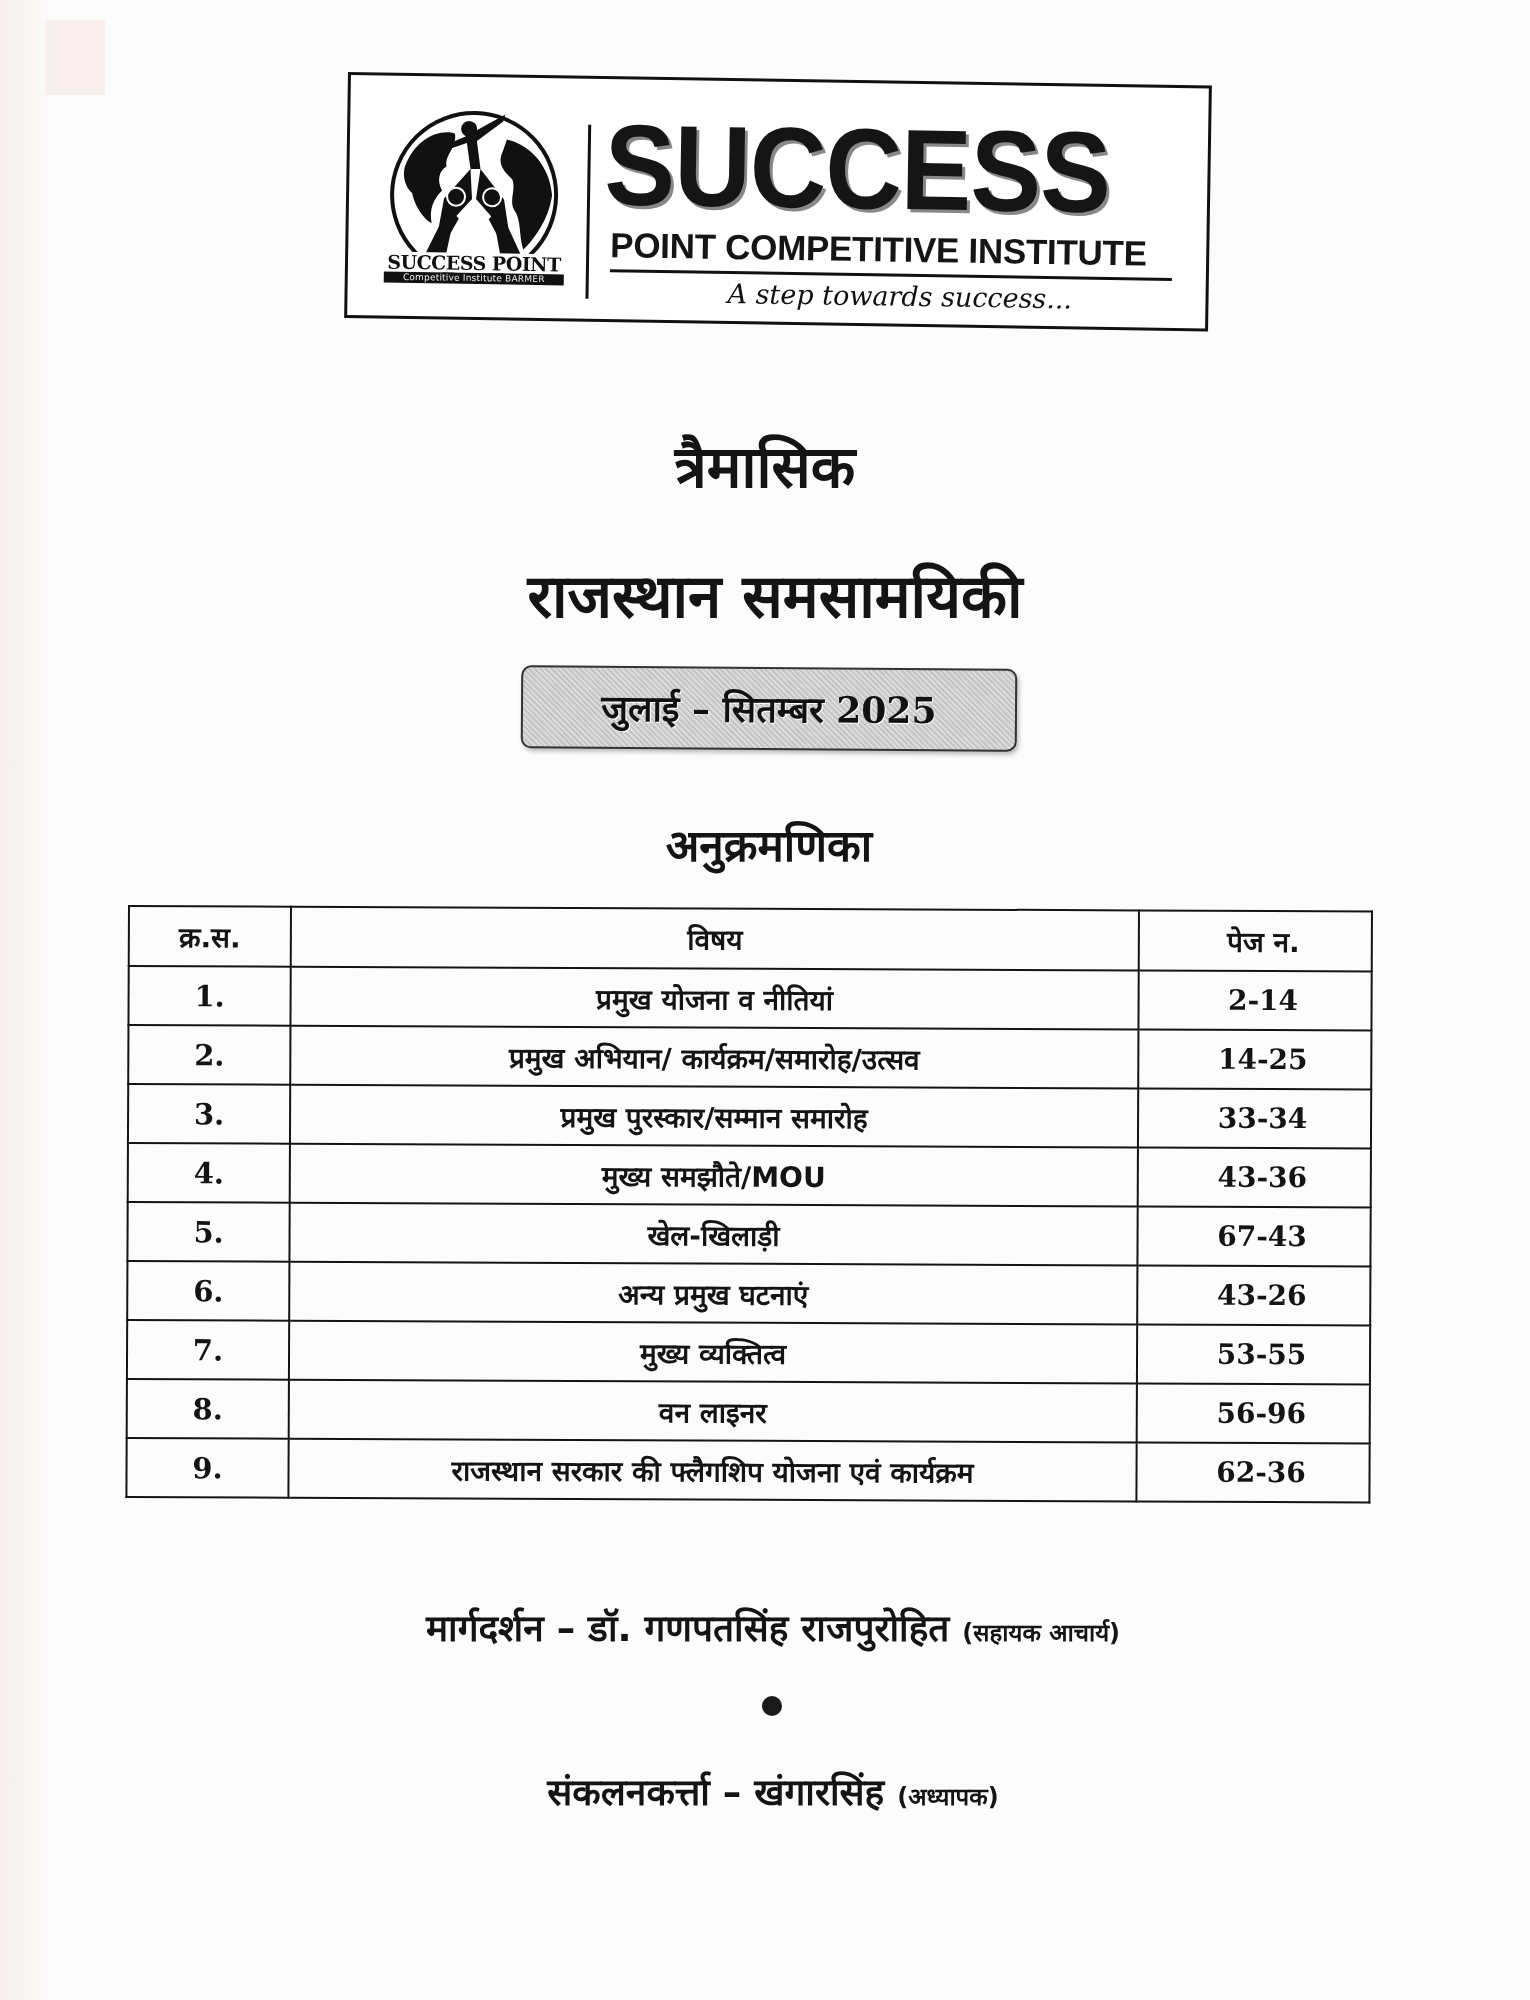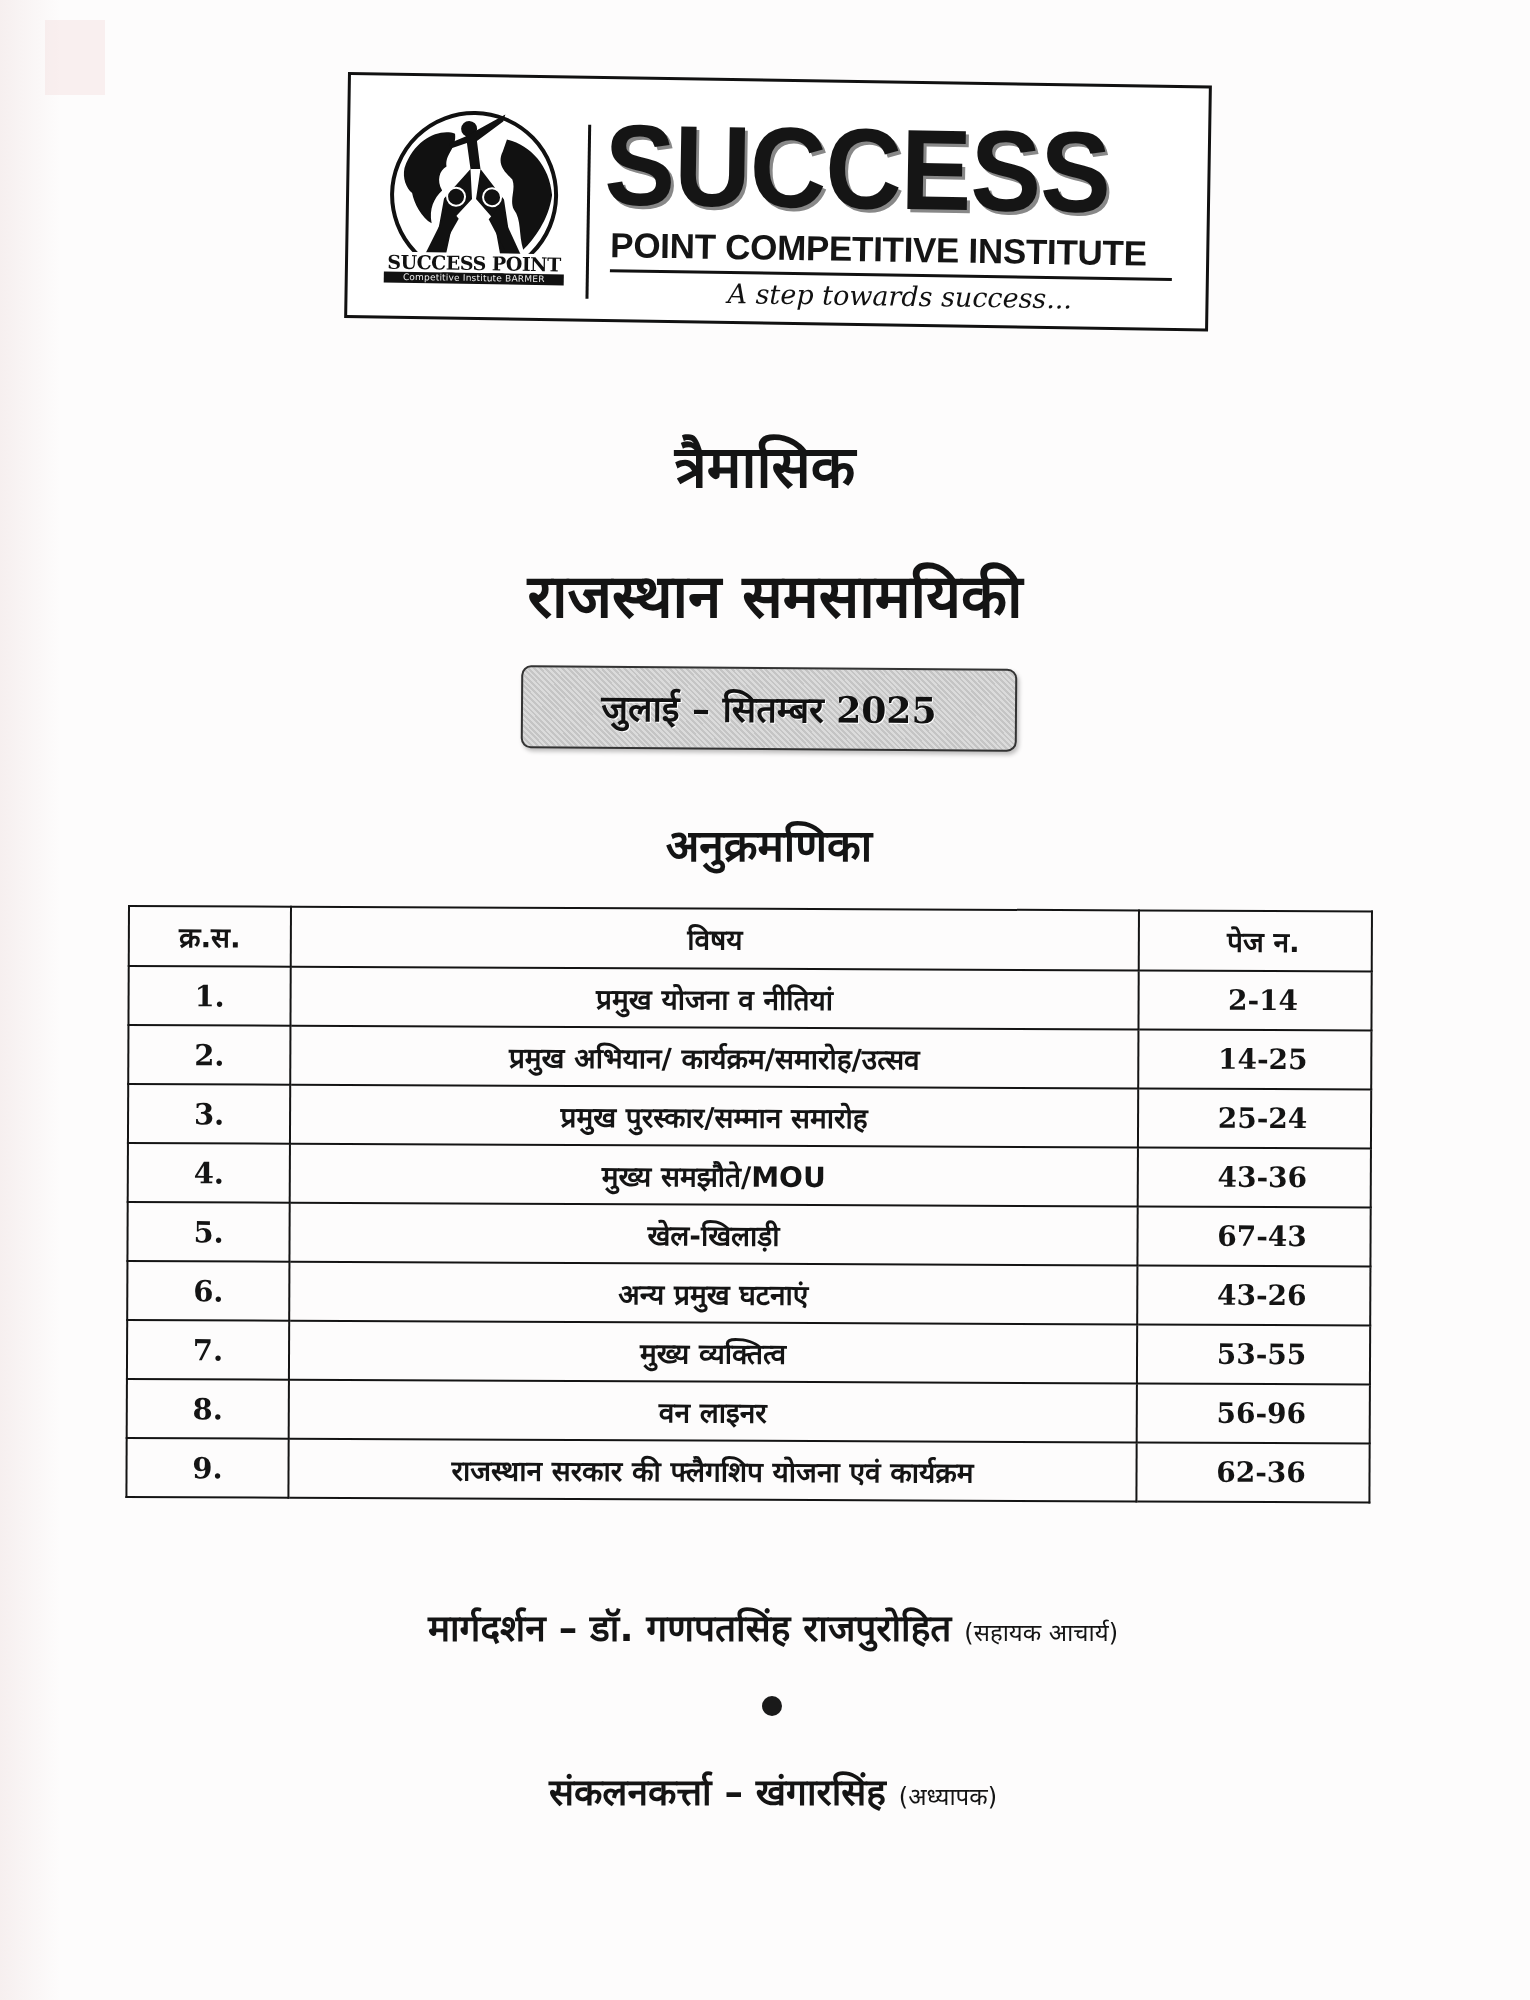--- a/index.html
+++ b/index.html
@@ -189,21 +189,21 @@
       left: 0; width: 1530px;
       text-align: center;
       font-family: "DejaVu Sans", sans-serif;
       font-weight: bold;
       color: #141414;
     }
     .credit-guidance { top: 1604px; font-size: 37px; line-height: 50px; left: 8px; }
     .credit-compiler { top: 1768px; font-size: 37px; line-height: 50px; left: 8px; }
     .credit .role {
       font-size: 24px;
-      font-weight: normal;
+      font-weight: bold;
     }
     .bullet {
       position: absolute;
       left: 762px; top: 1696px;
       width: 20px; height: 20px;
       border-radius: 50%;
       background: #1a1a1a;
     }
   </style>
 </head>
@@ -264,21 +264,21 @@
       <td class="c-page">2-14</td>
     </tr>
     <tr>
       <td class="c-sno">2.</td>
       <td class="c-topic">प्रमुख अभियान/ कार्यक्रम/समारोह/उत्सव</td>
       <td class="c-page">14-25</td>
     </tr>
     <tr>
       <td class="c-sno">3.</td>
       <td class="c-topic">प्रमुख पुरस्कार/सम्मान समारोह</td>
-      <td class="c-page">25-24</td>
+      <td class="c-page">33-34</td>
     </tr>
     <tr>
       <td class="c-sno">4.</td>
       <td class="c-topic">मुख्य समझौते/MOU</td>
       <td class="c-page">43-36</td>
     </tr>
     <tr>
       <td class="c-sno">5.</td>
       <td class="c-topic">खेल-खिलाड़ी</td>
       <td class="c-page">67-43</td>

